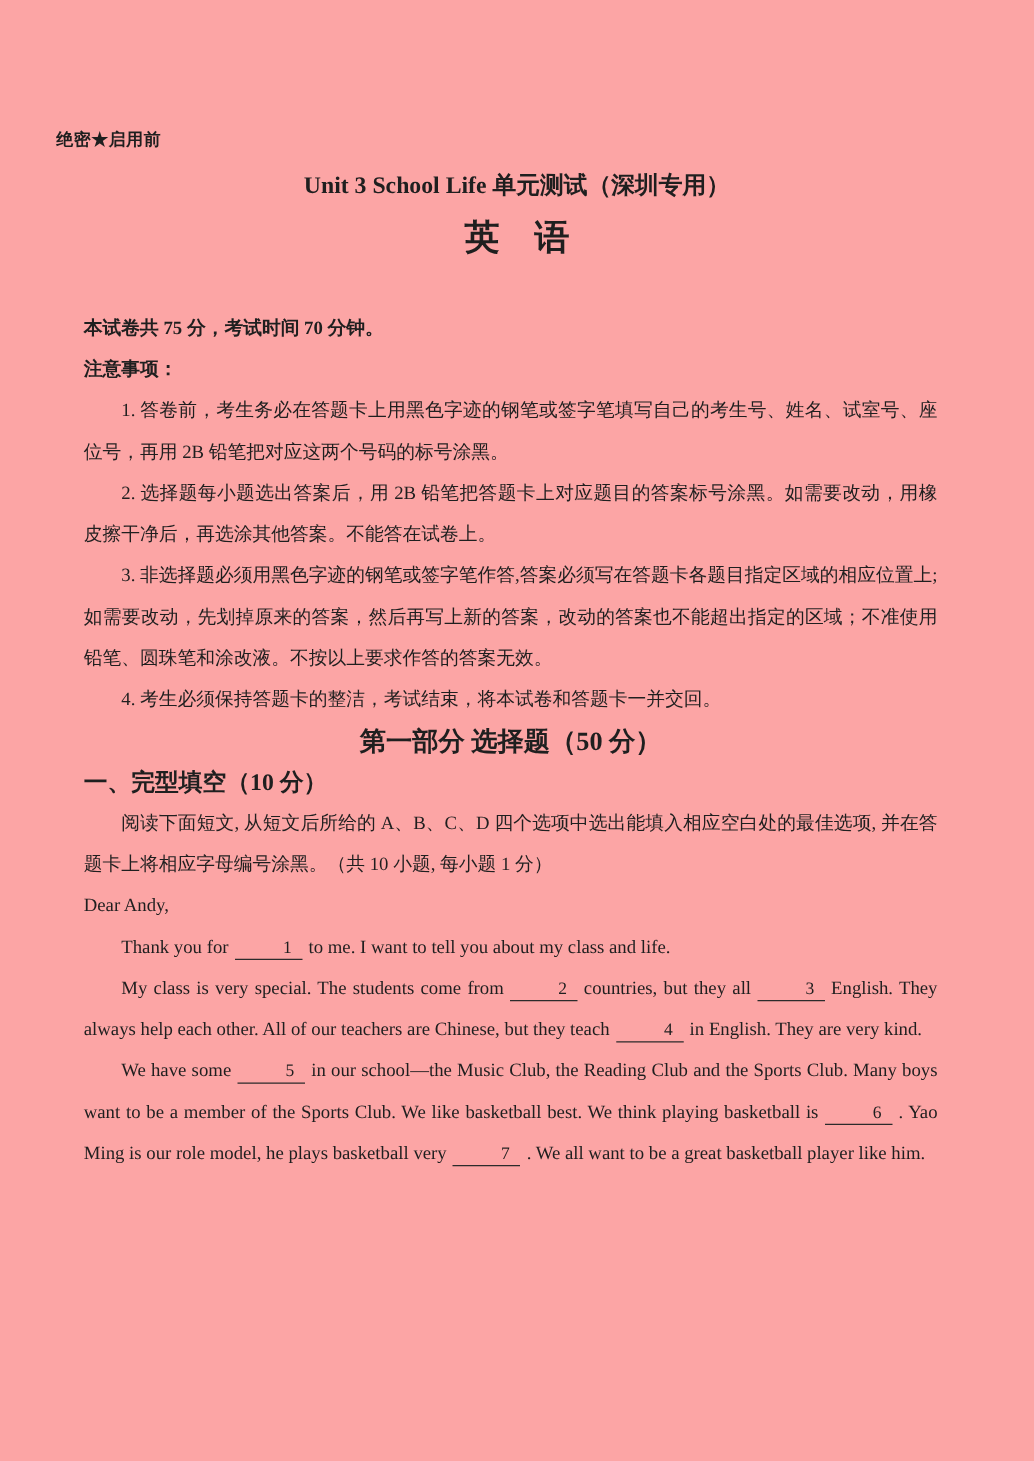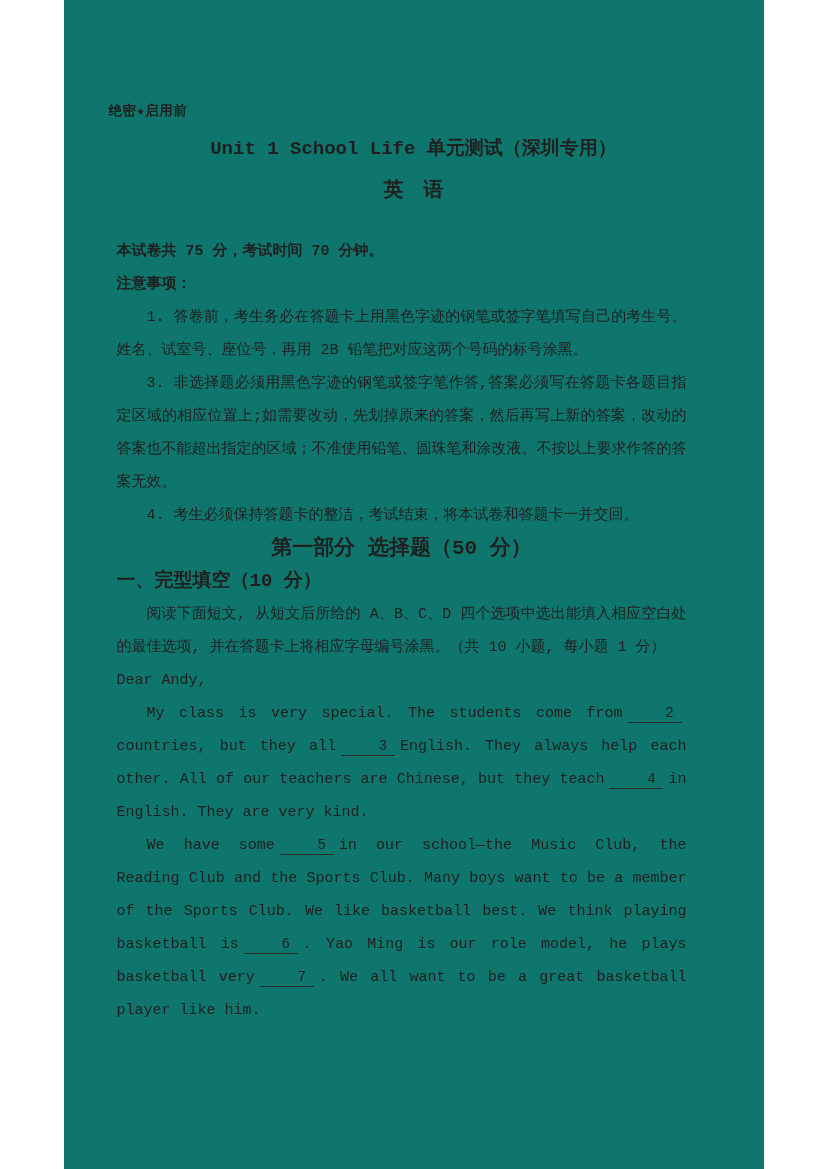--- a/index.html
+++ b/index.html
@@ -2,27 +2,27 @@
 <html><head>
 <meta charset="utf-8">
 <style>
   html, body {
     margin: 0;
     padding: 0;
     background: #ffffff;
   }
   .page {
     position: relative;
-    width: 700px;
+    width: 827px;
     height: 1169px;
     margin: 0 auto;
-    background: #0f766e;
+    background: #fca5a5;
     box-sizing: border-box;
     padding-top: 135px;
-    font-family: Liberation Mono, monospace;
+    font-family: Liberation Serif, serif;
     color: #1f1f1f;
     overflow: hidden;
   }
   .security-label {
     position: absolute;
     left: 45px;
     top: 103px;
     font-size: 13.5px;
     line-height: 18px;
     font-weight: bold;
@@ -31,27 +31,27 @@
   .doc-title {
     margin: 0;
     text-align: center;
     font-size: 19px;
     line-height: 28px;
     font-weight: bold;
   }
   .subject-title {
     margin: 12px 0 12px 0;
     text-align: center;
-    font-size: 20px;
+    font-size: 28px;
     line-height: 32px;
     font-weight: bold;
   }
   .doc-body {
-    margin-top: 28px;
-    padding: 0 77px 0 53px;
+    margin-top: 40px;
+    padding: 0 77px 0 67px;
     font-size: 15px;
     line-height: 33px;
   }
   .doc-body p { margin: 0; }
   .b { font-weight: bold; }
   .ind { text-indent: 30px; }
   .just { text-align: justify; }
   .section-heading {
     margin: 0;
     text-align: center;
@@ -76,42 +76,44 @@
   }
   .blank.wide { min-width: 78px; }
 </style>
 </head>
 <body>
 
 <div class="page">
 
   <div class="security-label">绝密★启用前</div>
 
-  <h1 class="doc-title">Unit 1 School Life 单元测试（深圳专用）</h1>
+  <h1 class="doc-title">Unit 3 School Life 单元测试（深圳专用）</h1>
 
   <h2 class="subject-title">英　语</h2>
 
   <div class="doc-body">
 
     <p class="b">本试卷共 75 分，考试时间 70 分钟。</p>
 
     <p class="b">注意事项：</p>
 
     <p class="ind just">1. 答卷前，考生务必在答题卡上用黑色字迹的钢笔或签字笔填写自己的考生号、姓名、试室号、座位号，再用 2B 铅笔把对应这两个号码的标号涂黑。</p>
+    <p class="ind just">2. 选择题每小题选出答案后，用 2B 铅笔把答题卡上对应题目的答案标号涂黑。如需要改动，用橡皮擦干净后，再选涂其他答案。不能答在试卷上。</p>
     <p class="ind just">3. 非选择题必须用黑色字迹的钢笔或签字笔作答,答案必须写在答题卡各题目指定区域的相应位置上;如需要改动，先划掉原来的答案，然后再写上新的答案，改动的答案也不能超出指定的区域；不准使用铅笔、圆珠笔和涂改液。不按以上要求作答的答案无效。</p>
     <p class="ind just">4. 考生必须保持答题卡的整洁，考试结束，将本试卷和答题卡一并交回。</p>
 
     <h3 class="section-heading">第一部分 选择题（50 分）</h3>
 
     <h4 class="part-heading">一、完型填空（10 分）</h4>
 
     <p class="ind just">阅读下面短文, 从短文后所给的 A、B、C、D 四个选项中选出能填入相应空白处的最佳选项, 并在答题卡上将相应字母编号涂黑。（共 10 小题, 每小题 1 分）</p>
 
     <p>Dear Andy,</p>
 
+    <p class="ind just"><span>Thank you for</span><span class="blank">1</span><span>to me. I want to tell you about my class and life.</span></p>
 
     <p class="ind just"><span>My class is very special. The students come from</span><span class="blank">2</span><span>countries, but they all</span><span class="blank">3</span><span>English. They always help each other. All of our teachers are Chinese, but they teach</span><span class="blank">4</span><span>in English. They are very kind.</span></p>
 
     <p class="ind just"><span>We have some</span><span class="blank">5</span><span>in our school—the Music Club, the Reading Club and the Sports Club. Many boys want to be a member of the Sports Club. We like basketball best. We think playing basketball is</span><span class="blank">6</span><span>. Yao Ming is our role model, he plays basketball very</span><span class="blank">7</span><span>. We all want to be a great basketball player like him.</span></p>
 
 
   </div>
 </div>
 
 </body></html>

